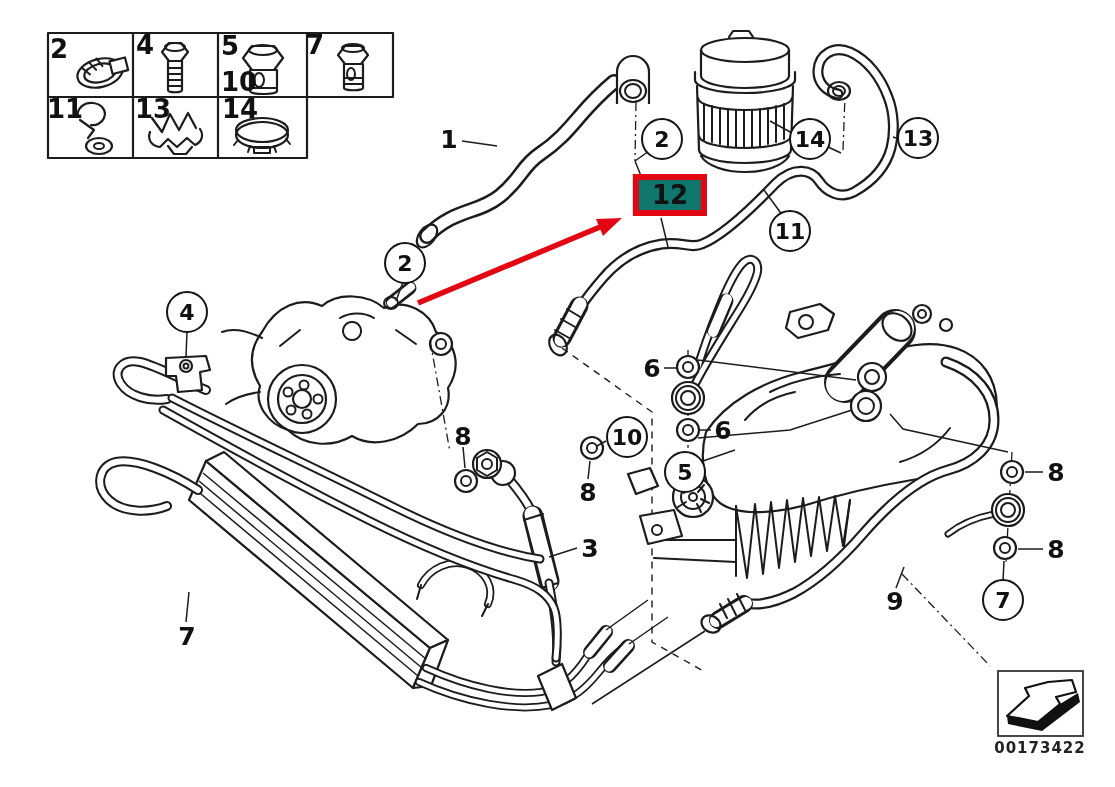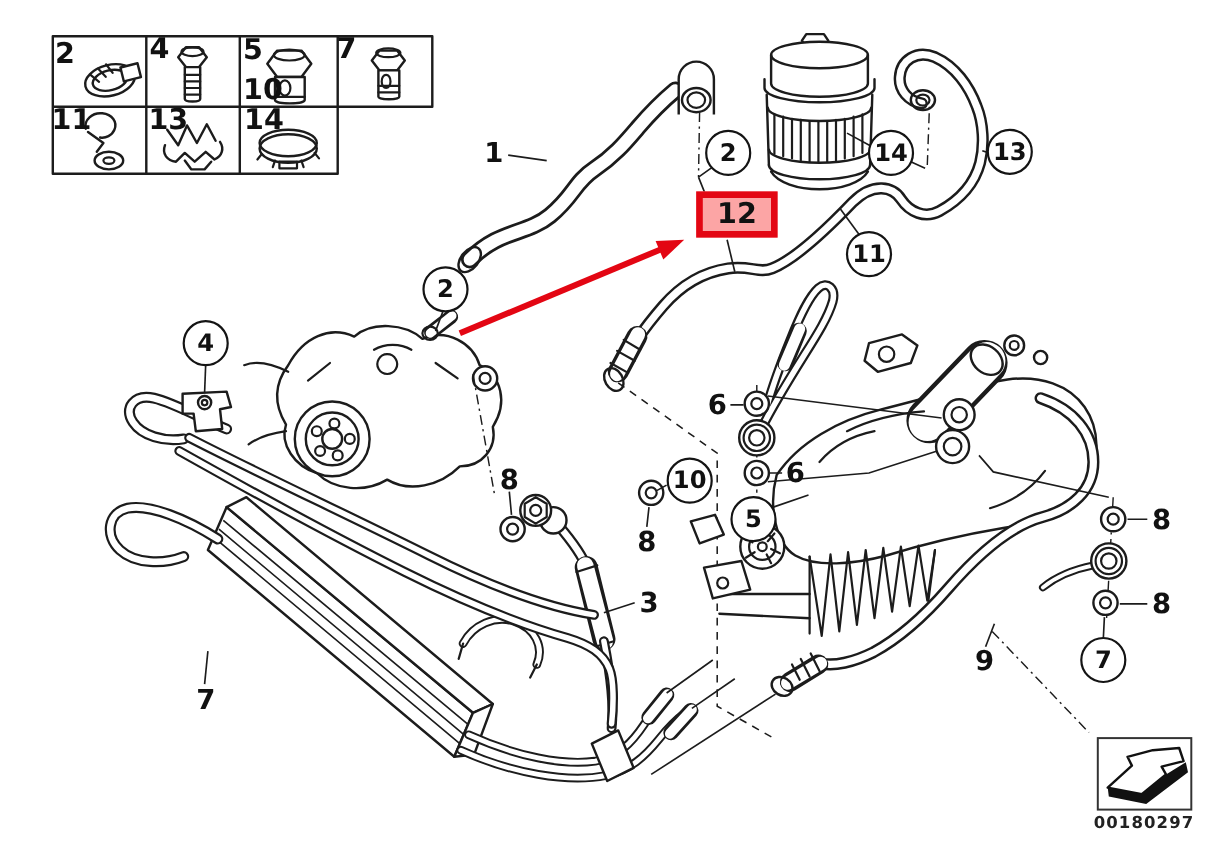--- a/index.html
+++ b/index.html
@@ -16,21 +16,21 @@
   .dashdot{fill:none;stroke:#1c1c1c;stroke-width:1.3;stroke-dasharray:9 4 2 4;}
   .to{fill:none;stroke:#1c1c1c;stroke-linecap:round;stroke-linejoin:round;}
   .ti{fill:none;stroke:#fff;stroke-linecap:round;stroke-linejoin:round;}
   
   .label{position:absolute;transform:translate(-50%,-50%);color:#111;font-weight:bold;
          white-space:nowrap;z-index:5;}
   .plain{font-size:25px;}
   .legend{font-size:26px;}
   .circled{width:38px;height:38px;border:2.6px solid #141414;border-radius:50%;background:#fff;
            display:flex;align-items:center;justify-content:center;font-size:22px;}
-  .boxed{border:6px solid var(--hl,#e30613);background:#fca5a5;padding:0 13px;font-size:26px;}
+  .boxed{border:6px solid var(--hl,#e30613);background:#0f766e;padding:0 13px;font-size:26px;}
   .stamp{font-size:15px;letter-spacing:1px;color:#222;}
 </style>
 </head>
 <body>
 
 <div class="stage">
 
 <svg width="1115" height="787" viewBox="0 0 1115 787">
 
   <g>
@@ -326,16 +326,16 @@
       <span class="label plain" style="left: 463px; top: 436px;">8</span>
       <span class="label circled" style="left: 627px; top: 437px;">10</span>
       <span class="label circled" style="left: 685px; top: 472px;">5</span>
       <span class="label plain" style="left: 588px; top: 492px;">8</span>
       <span class="label plain" style="left: 1056px; top: 472px;">8</span>
       <span class="label plain" style="left: 1056px; top: 549px;">8</span>
       <span class="label plain" style="left: 590px; top: 548px;">3</span>
       <span class="label circled" style="left: 1003px; top: 600px;">7</span>
       <span class="label plain" style="left: 895px; top: 601px;">9</span>
       <span class="label plain" style="left: 187px; top: 636px;">7</span>
-      <span class="label stamp" style="left: 1040px; top: 748px;">00180297</span>
+      <span class="label stamp" style="left: 1040px; top: 748px;">00173422</span>
     </div>
 
 </div>
 
 </body></html>

